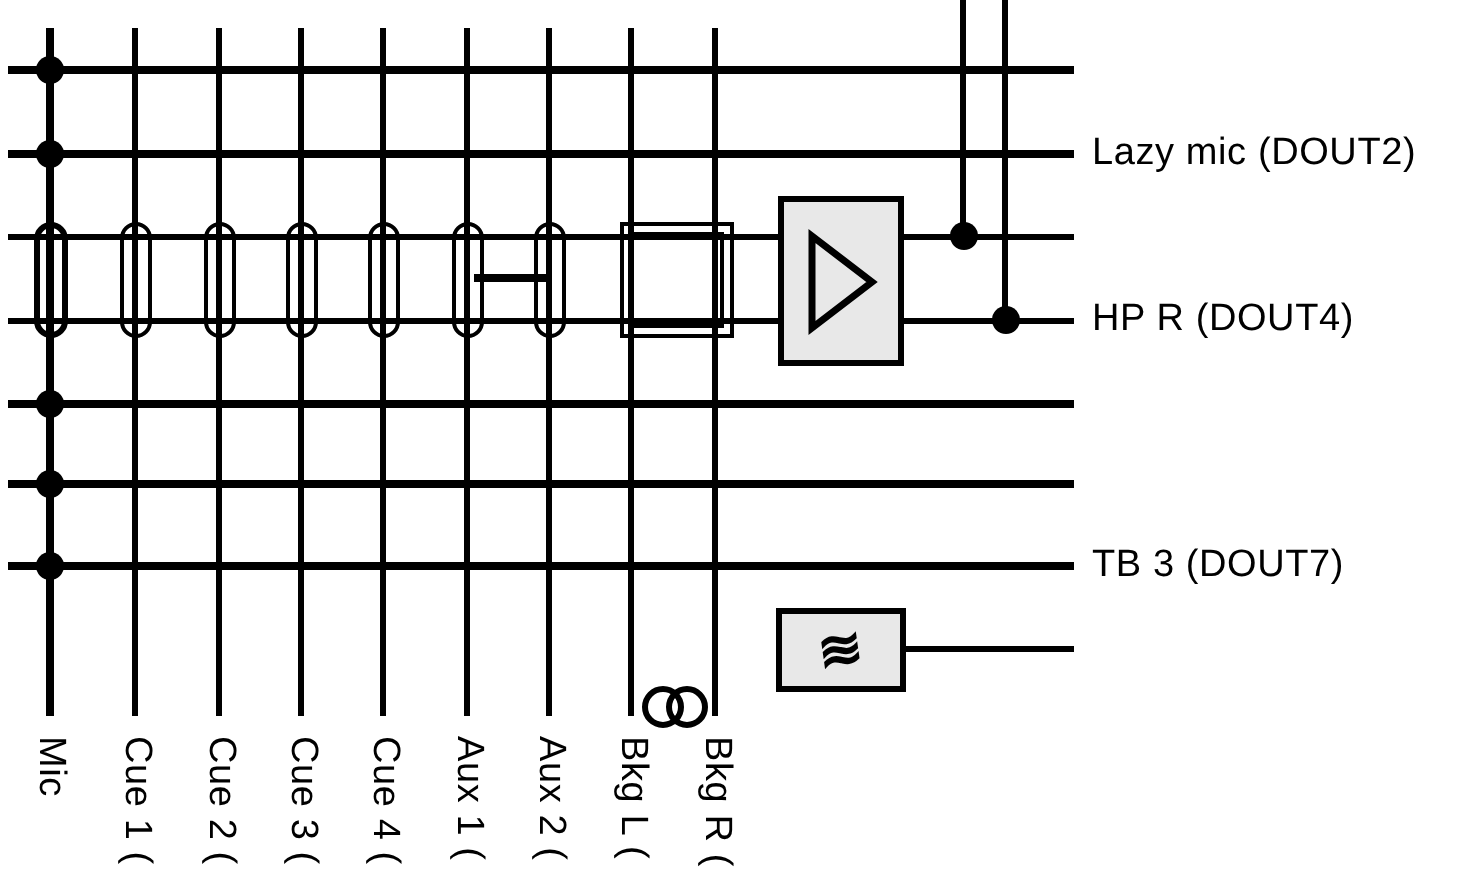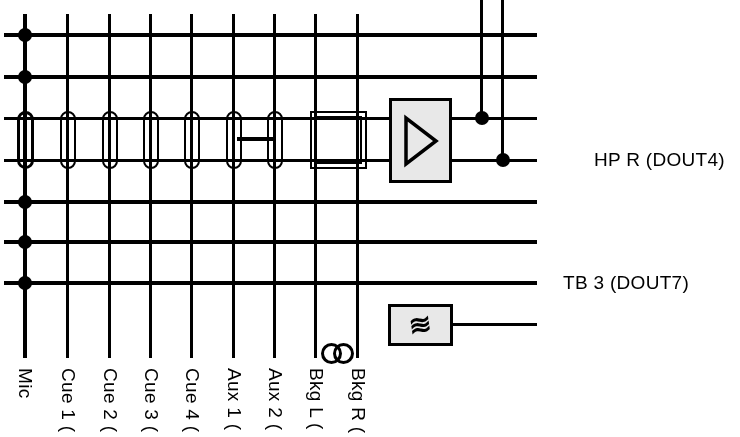--- a/index.html
+++ b/index.html
@@ -78,22 +78,23 @@
     </svg>
   </div>
 
   <div class="block" style="left:388px;top:304px;width:65px;height:42px;">
     <span class="wave">≋</span>
   </div>
 
   <div class="linkcircle" style="left:321px;top:343px;"></div>
   <div class="linkcircle" style="left:333px;top:343px;"></div>
 
-  <div class="out-label" style="top:149px;margin-left:48px;">HP R (DOUT4)</div>
-  <div class="out-label" style="top:272px;margin-left:17px;">TB 3 (DOUT7)</div>
+  <div class="out-label" style="top:66px;">Lazy mic (DOUT2)</div>
+  <div class="out-label" style="top:149px;">HP R (DOUT4)</div>
+  <div class="out-label" style="top:272px;">TB 3 (DOUT7)</div>
 
   <div class="in-label" style="left:35px;">Mic</div>
   <div class="in-label" style="left:78px;">Cue 1 (</div>
   <div class="in-label" style="left:120px;">Cue 2 (</div>
   <div class="in-label" style="left:161px;">Cue 3 (</div>
   <div class="in-label" style="left:202px;">Cue 4 (</div>
   <div class="in-label" style="left:244px;">Aux 1 (</div>
   <div class="in-label" style="left:285px;">Aux 2 (</div>
   <div class="in-label" style="left:326px;">Bkg L (</div>
   <div class="in-label" style="left:368px;">Bkg R (</div>

